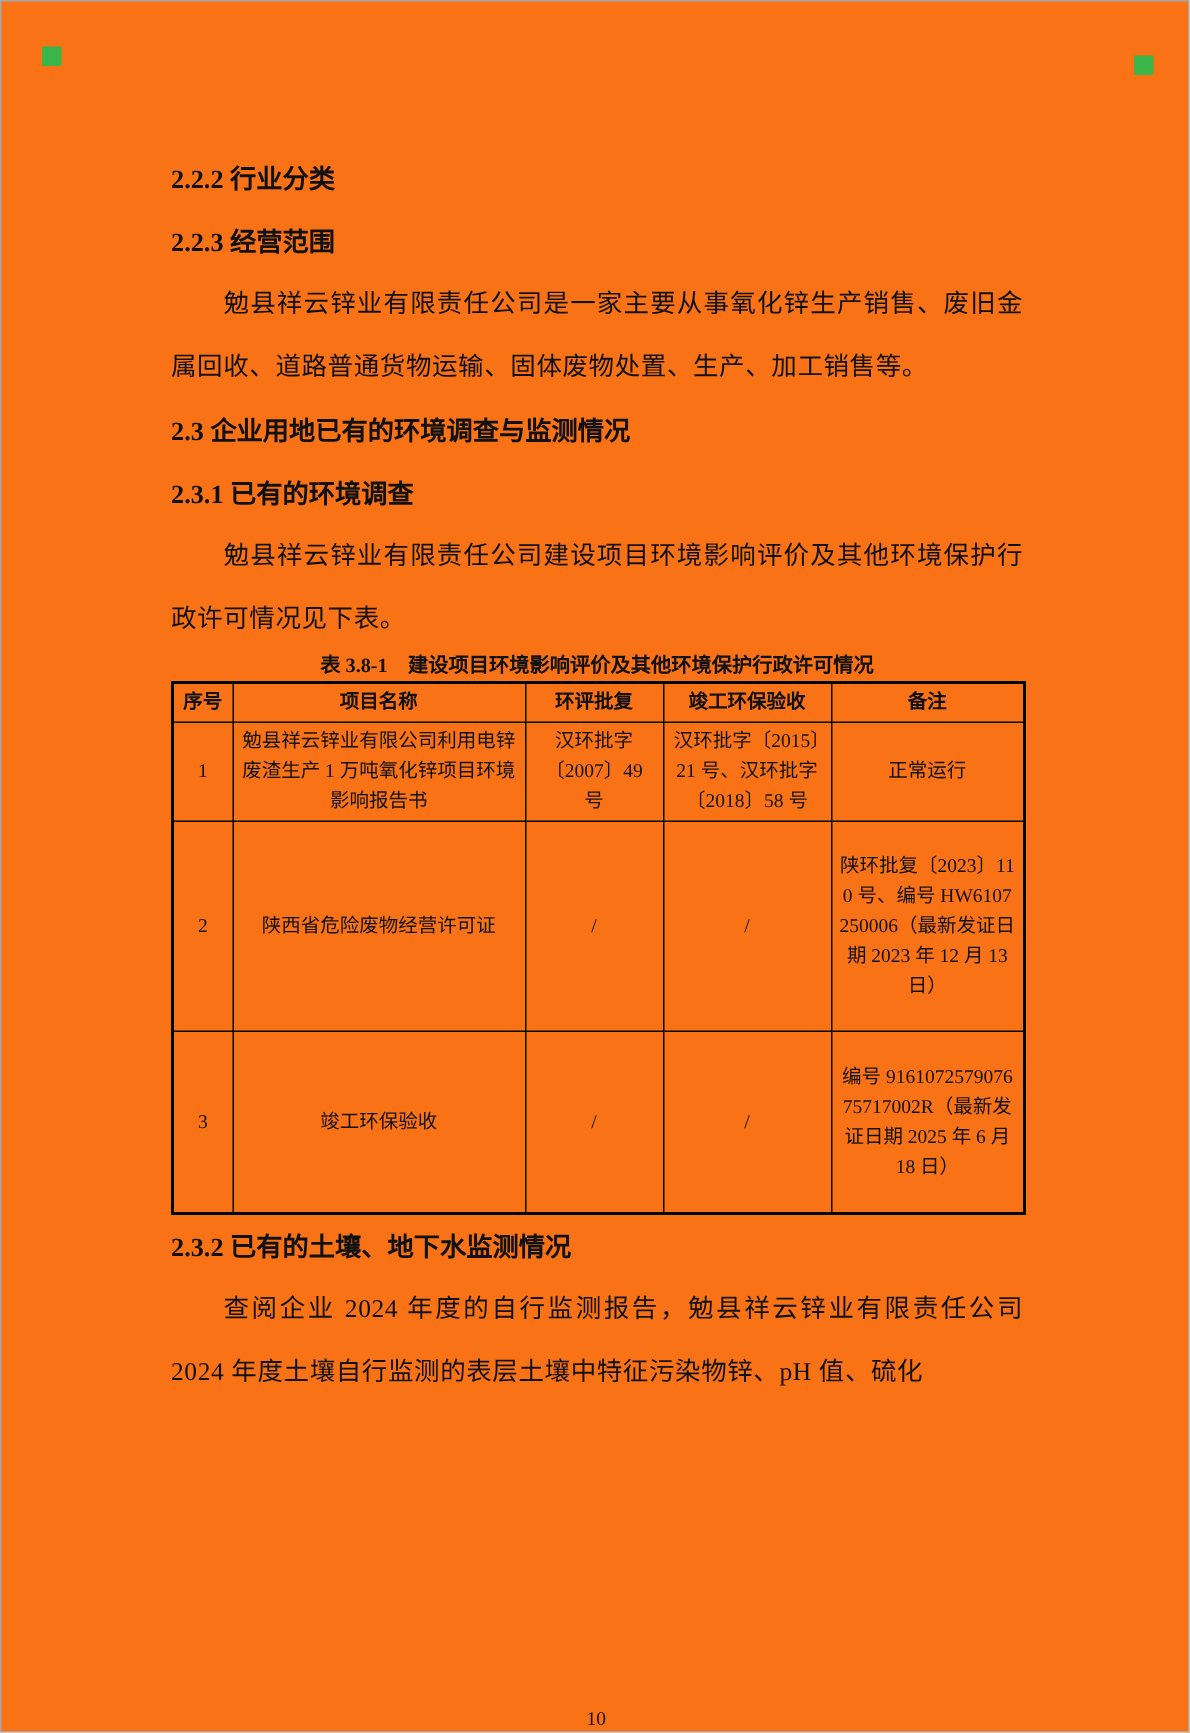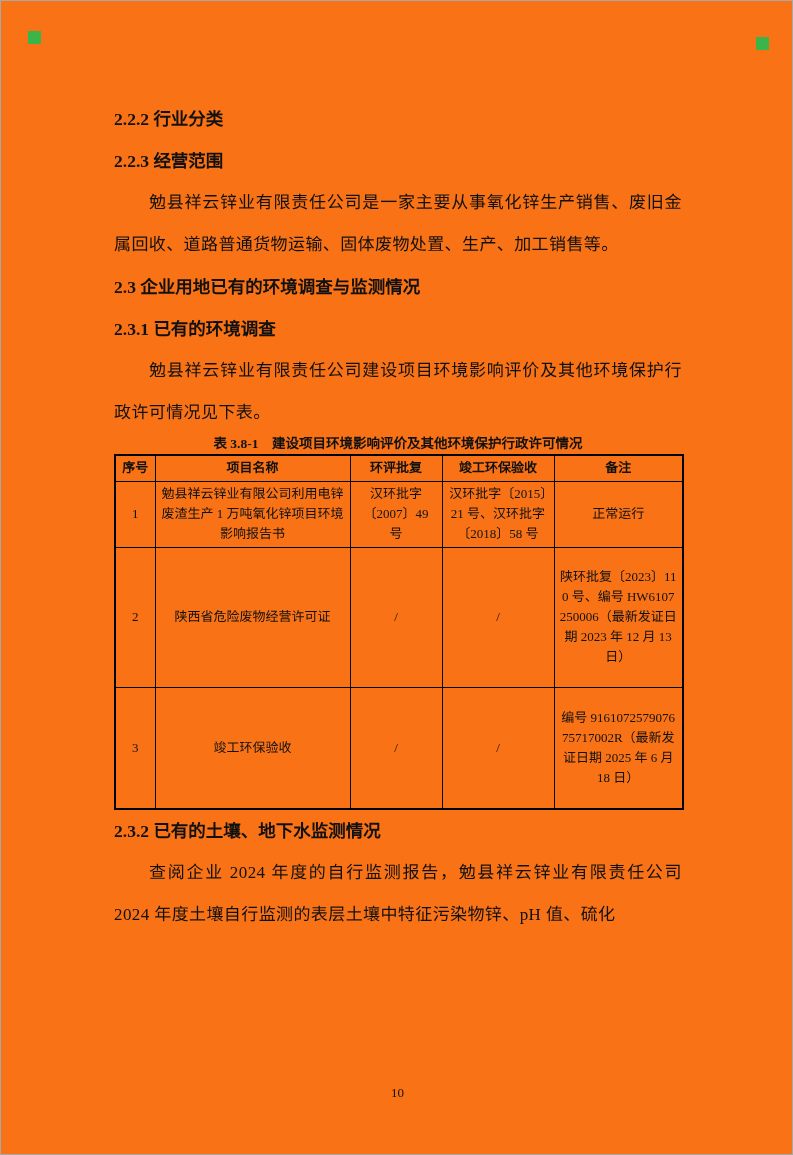--- a/index.html
+++ b/index.html
@@ -66,21 +66,21 @@
   col.c-name  { width: 195px; }
   col.c-eia   { width: 92px;  }
   col.c-accep { width: 112px; }
   col.c-note  { width: 129px; }
   tr.r1 td { height: 66px; }
   tr.r2 td { height: 140px; }
   tr.r3 td { height: 122px; }
   td.col-note { word-break: break-all; }
   .page-number {
     position: absolute;
-    left: 0; top: 1084px;
+    left: 0; top: 1137px;
     width: 793px;
     text-align: center;
     font-size: 13px;
     line-height: 16px;
   }
 </style>
 </head>
 <body>
 
 <div class="page">

